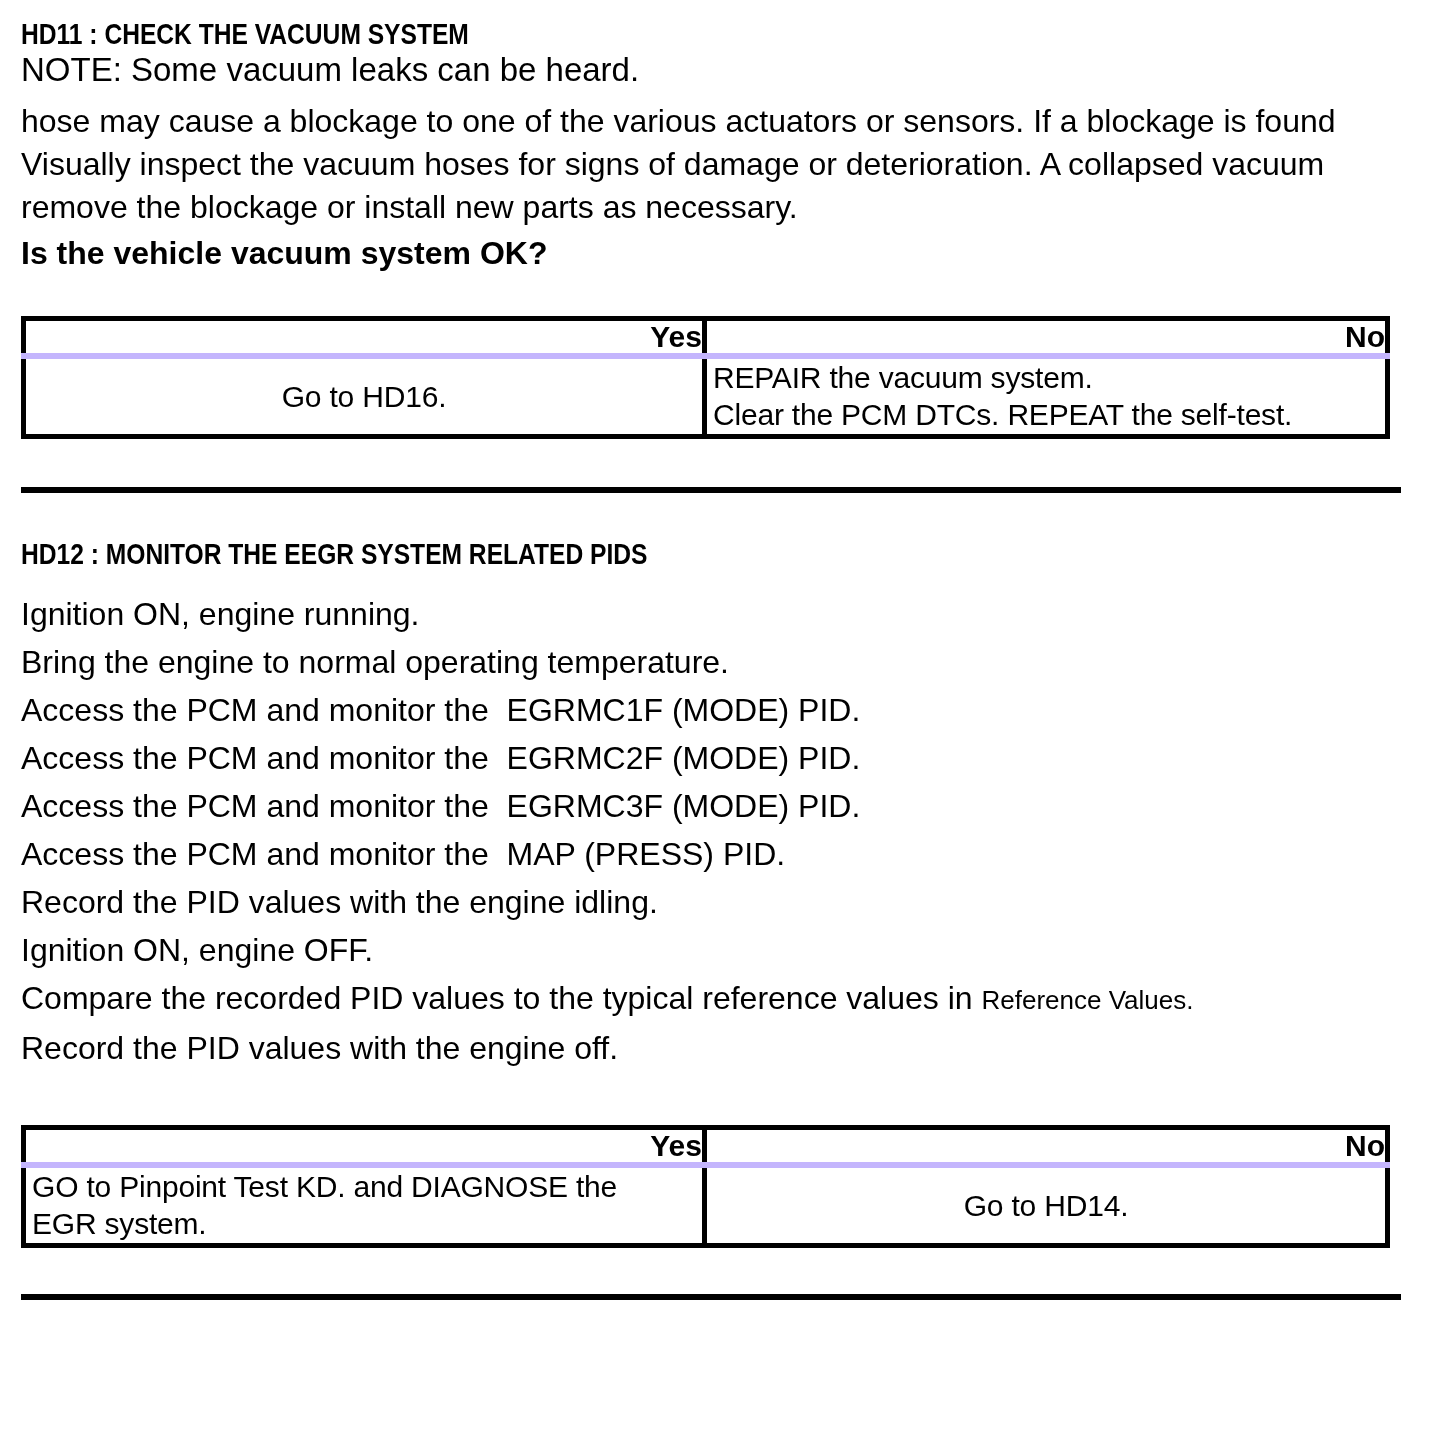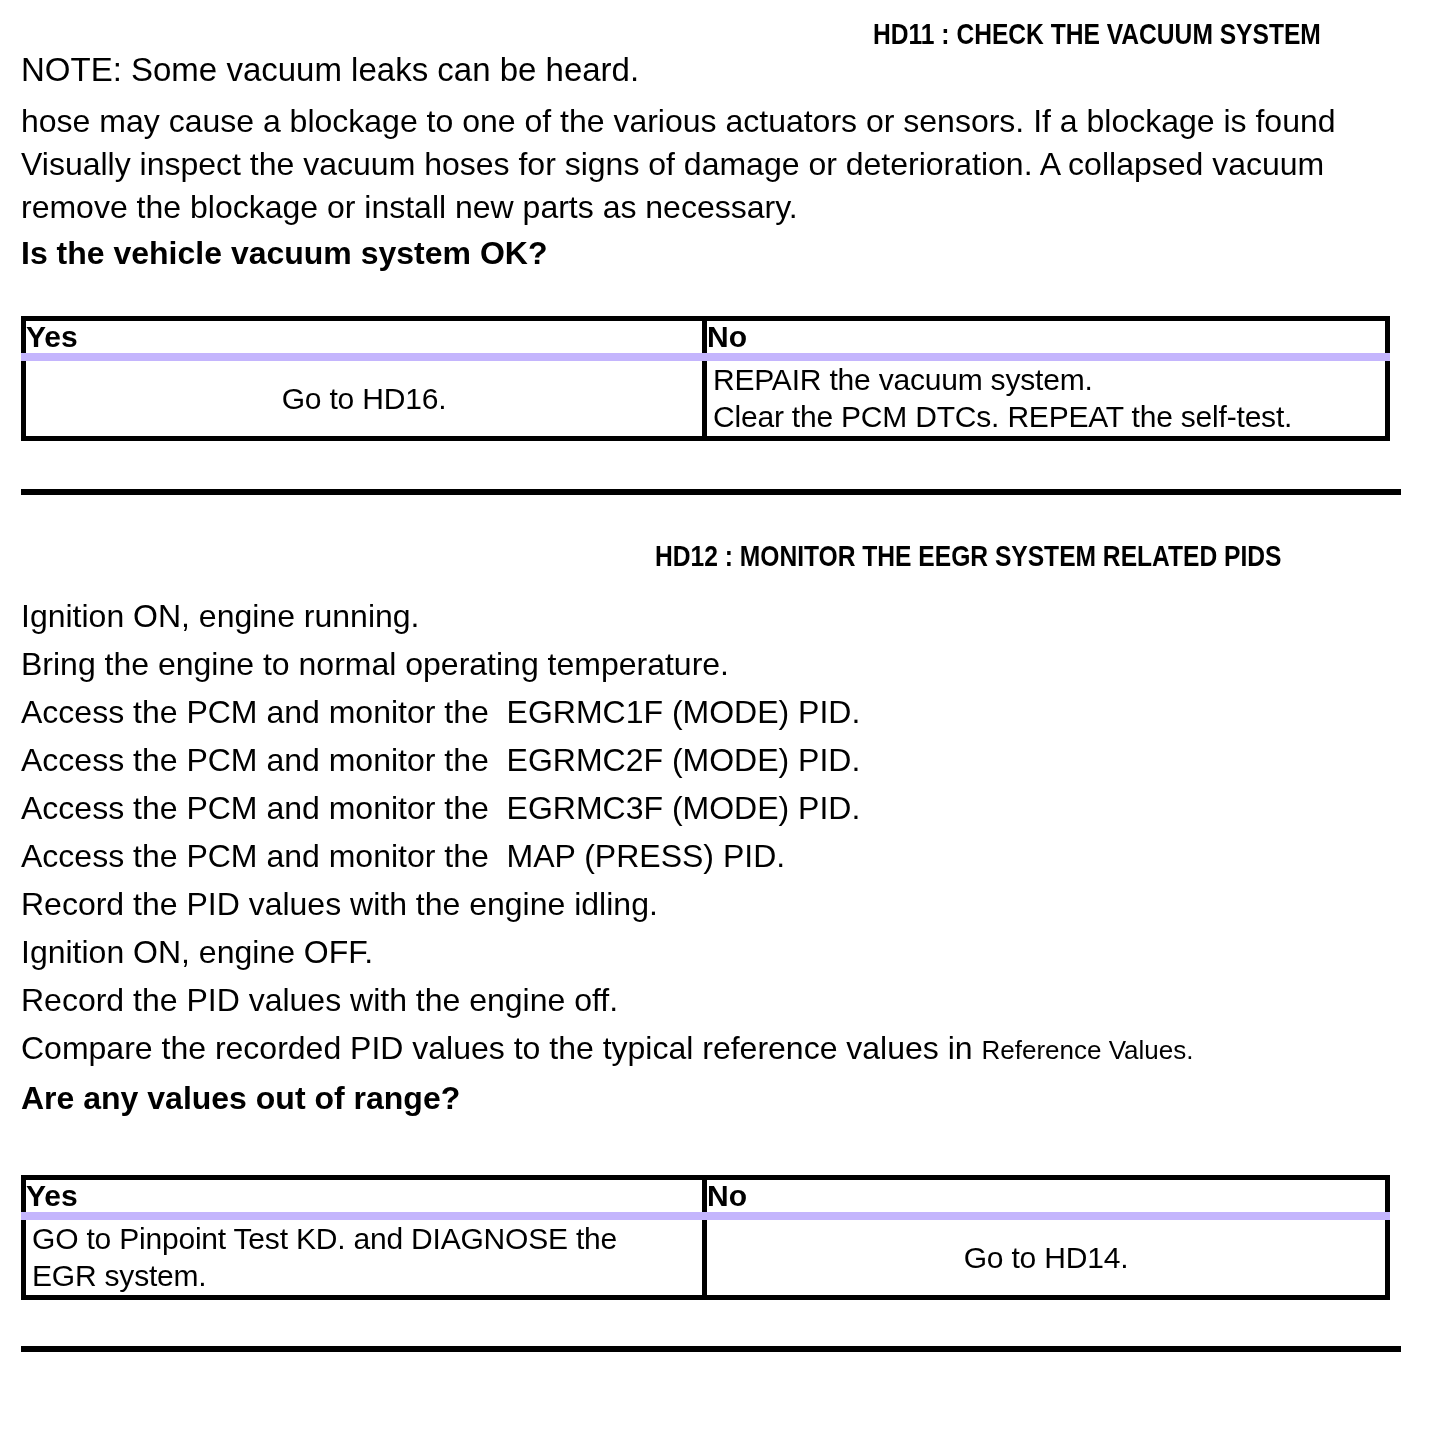--- a/index.html
+++ b/index.html
@@ -16,21 +16,20 @@
   }
   .page {
     padding: 20px 0 0 21px;
     width: 1398px;
   }
   .h1 {
     font-size: 30px;
     font-weight: bold;
     line-height: 28px;
     white-space: nowrap;
-    text-align: right;
   }
   .condense {
     display: inline-block;
     transform: scaleX(0.82);
     transform-origin: 0 50%;
     letter-spacing: 0px;
   }
   .note {
     font-size: 33px;
     line-height: 40px;
@@ -53,26 +52,26 @@
   table.decision {
     border-collapse: collapse;
     table-layout: fixed;
     width: 1369px;
     border: 5px solid #000000;
   }
   table.t1 { margin-top: 45px; }
   table.t2 { margin-top: 53px; }
   col.col-yes { width: 681px; }
   table.decision th {
-    border-bottom: 8px solid #c4b5fd;
+    border-bottom: 6px solid #c4b5fd;
     font-size: 30px;
     font-weight: bold;
     height: 32px;
     line-height: 32px;
-    text-align: left;
+    text-align: right;
     padding: 0;
   }
   table.decision th.yes-col,
   table.decision td.yes-col {
     border-right: 5px solid #000000;
   }
   table.decision td {
     padding: 0 6px;
     font-size: 30px;
     letter-spacing: -0.2px;
@@ -154,23 +153,22 @@
 
   <div class="steps">
     <div class="step">Ignition ON, engine running.</div>
     <div class="step">Bring the engine to normal operating temperature.</div>
     <div class="step">Access the PCM and monitor the  EGRMC1F (MODE) PID.</div>
     <div class="step">Access the PCM and monitor the  EGRMC2F (MODE) PID.</div>
     <div class="step">Access the PCM and monitor the  EGRMC3F (MODE) PID.</div>
     <div class="step">Access the PCM and monitor the  MAP (PRESS) PID.</div>
     <div class="step">Record the PID values with the engine idling.</div>
     <div class="step">Ignition ON, engine OFF.</div>
+    <div class="step"><span>Compare the recorded PID values to the typical reference values in </span><span class="ref-values">Reference Values.</span></div>
     <div class="step">Record the PID values with the engine off.</div>
-    <div class="step"><span>Compare the recorded PID values to the typical reference values in </span><span class="ref-values">Reference Values.</span></div>
-    <div class="step bold">Are any values out of range?</div>
   </div>
 
   <table class="decision t2">
     <colgroup>
         <col class="col-yes">
         <col class="col-no">
       </colgroup>
     <thead>
       <tr>
         <th class="yes-col">Yes</th>

